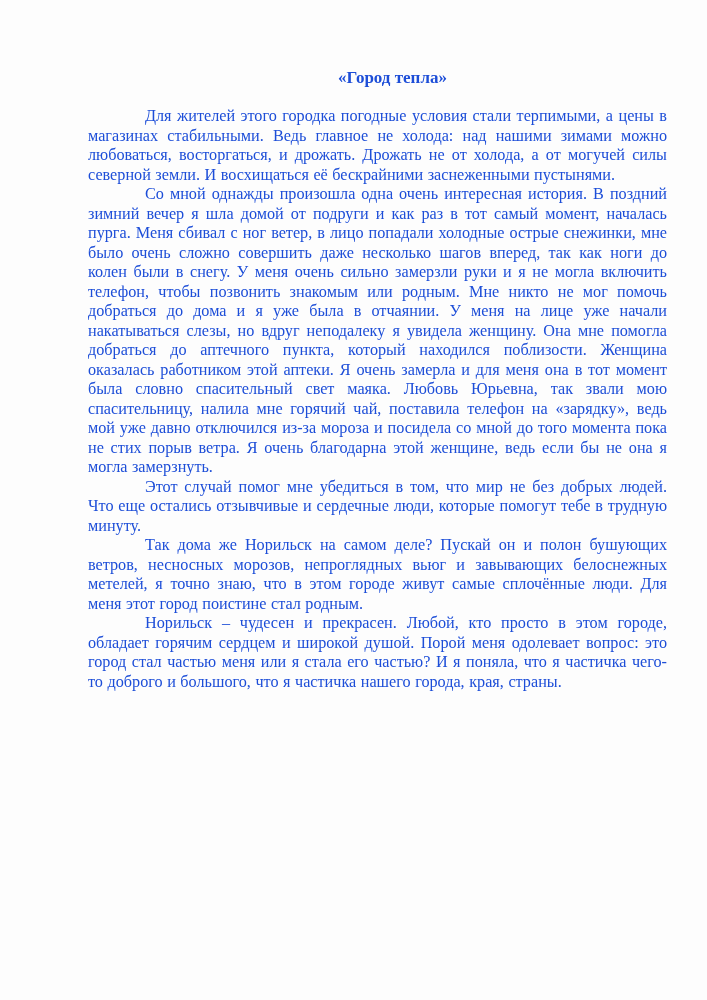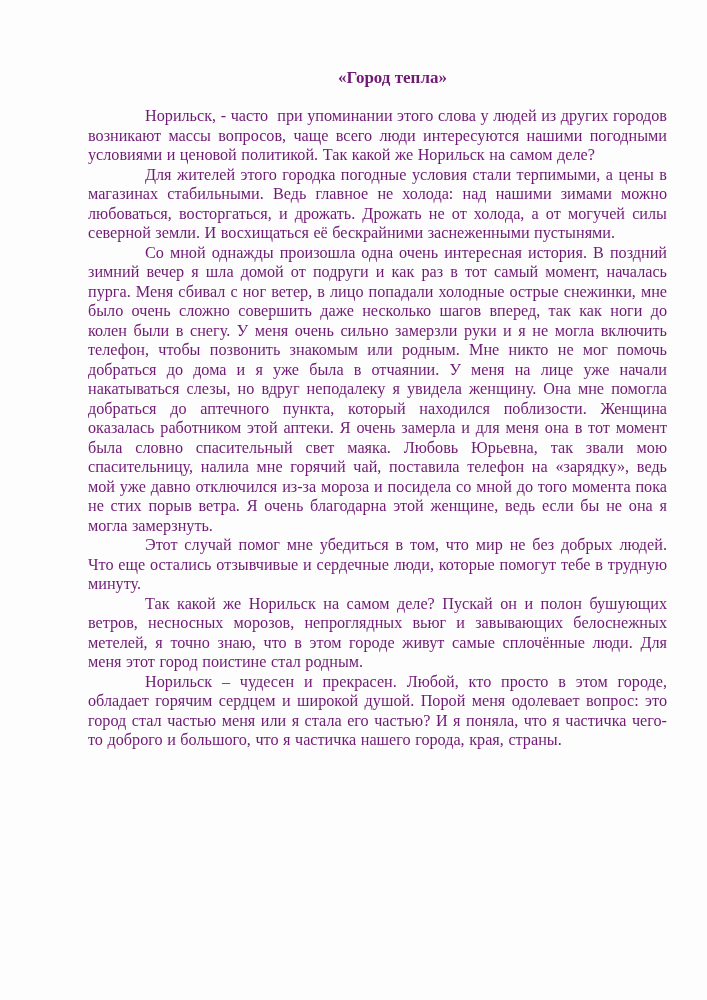--- a/index.html
+++ b/index.html
@@ -9,21 +9,21 @@
   }
   .page {
     position: relative;
     width: 707px;
     height: 1000px;
     margin: 0;
     background: #fdfdfd;
     box-sizing: border-box;
     padding: 68px 40px 0 88px;
     font-family: "Liberation Serif", "DejaVu Serif", serif;
-    color: #701a75;
+    color: #1d4ed8;
     overflow: hidden;
   }
   .doc-title {
     font-size: 17px;
     line-height: 19.5px;
     font-weight: bold;
     text-align: center;
     
     text-indent: 30px;
     margin: 0 0 19.5px 0;
@@ -45,20 +45,19 @@
     text-indent: 0;
   }
 </style>
 </head>
 <body>
 
 <div class="page">
   <h1 class="doc-title">«Город тепла»</h1>
 
   <div class="doc-body">
-    <p>Норильск, - часто&nbsp; при упоминании этого слова у людей из других городов возникают массы вопросов, чаще всего люди интересуются нашими погодными условиями и ценовой политикой. Так какой же Норильск на самом деле?</p>
     <p>Для жителей этого городка погодные условия стали терпимыми, а цены в магазинах стабильными. Ведь главное не холода: над нашими зимами можно любоваться, восторгаться, и дрожать. Дрожать не от холода, а от могучей силы северной земли. И восхищаться её бескрайними заснеженными пустынями.</p>
     <p>Со мной однажды произошла одна очень интересная история. В поздний зимний вечер я шла домой от подруги и как раз в тот самый момент, началась пурга. Меня сбивал с ног ветер, в лицо попадали холодные острые снежинки, мне было очень сложно совершить даже несколько шагов вперед, так как ноги до колен были в снегу. У меня очень сильно замерзли руки и я не могла включить телефон, чтобы позвонить знакомым или родным. Мне никто не мог помочь добраться до дома и я уже была в отчаянии. У меня на лице уже начали накатываться слезы, но вдруг неподалеку я увидела женщину. Она мне помогла добраться до аптечного пункта, который находился поблизости. Женщина оказалась работником этой аптеки. Я очень замерла и для меня она в тот момент была словно спасительный свет маяка. Любовь Юрьевна, так звали мою спасительницу, налила мне горячий чай, поставила телефон на «зарядку», ведь мой уже давно отключился из-за мороза и посидела со мной до того момента пока не стих порыв ветра. Я очень благодарна этой женщине, ведь если бы не она я могла замерзнуть.</p>
     <p>Этот случай помог мне убедиться в том, что мир не без добрых людей. Что еще остались отзывчивые и сердечные люди, которые помогут тебе в трудную минуту.</p>
-    <p>Так какой же Норильск на самом деле? Пускай он и полон бушующих ветров, несносных морозов, непроглядных вьюг и завывающих белоснежных метелей, я точно знаю, что в этом городе живут самые сплочённые люди. Для меня этот город поистине стал родным.</p>
+    <p>Так дома же Норильск на самом деле? Пускай он и полон бушующих ветров, несносных морозов, непроглядных вьюг и завывающих белоснежных метелей, я точно знаю, что в этом городе живут самые сплочённые люди. Для меня этот город поистине стал родным.</p>
     <p>Норильск – чудесен и прекрасен. Любой, кто просто в этом городе, обладает горячим сердцем и широкой душой. Порой меня одолевает вопрос: это город стал частью меня или я стала его частью? И я поняла, что я частичка чего-то доброго и большого, что я частичка нашего города, края, страны.</p>
   </div>
 </div>
 
 </body></html>

